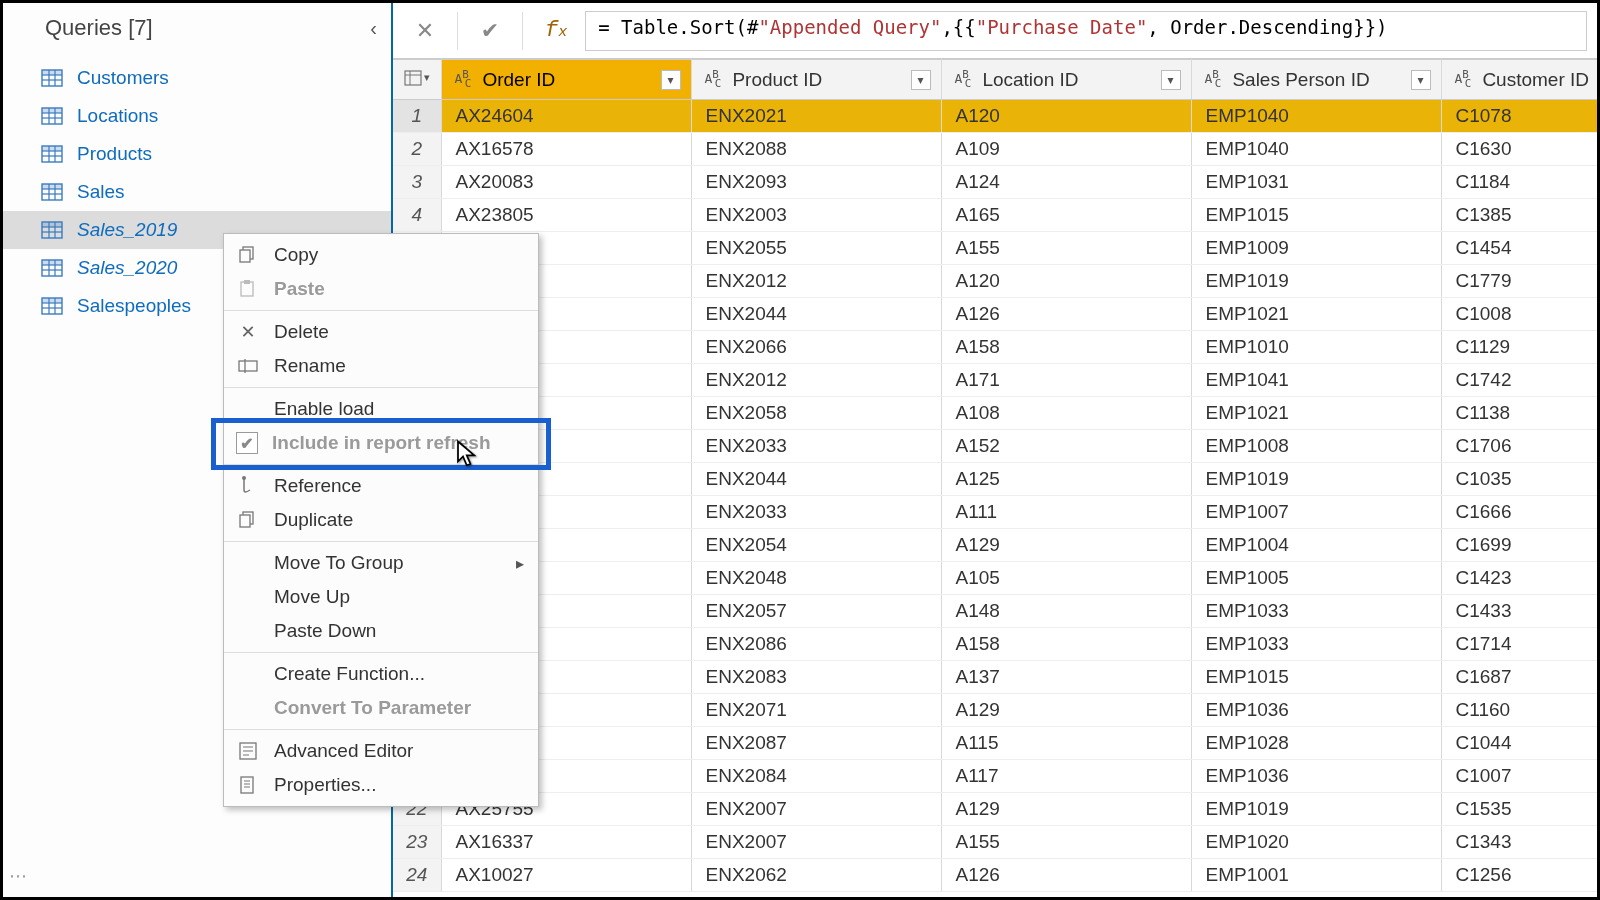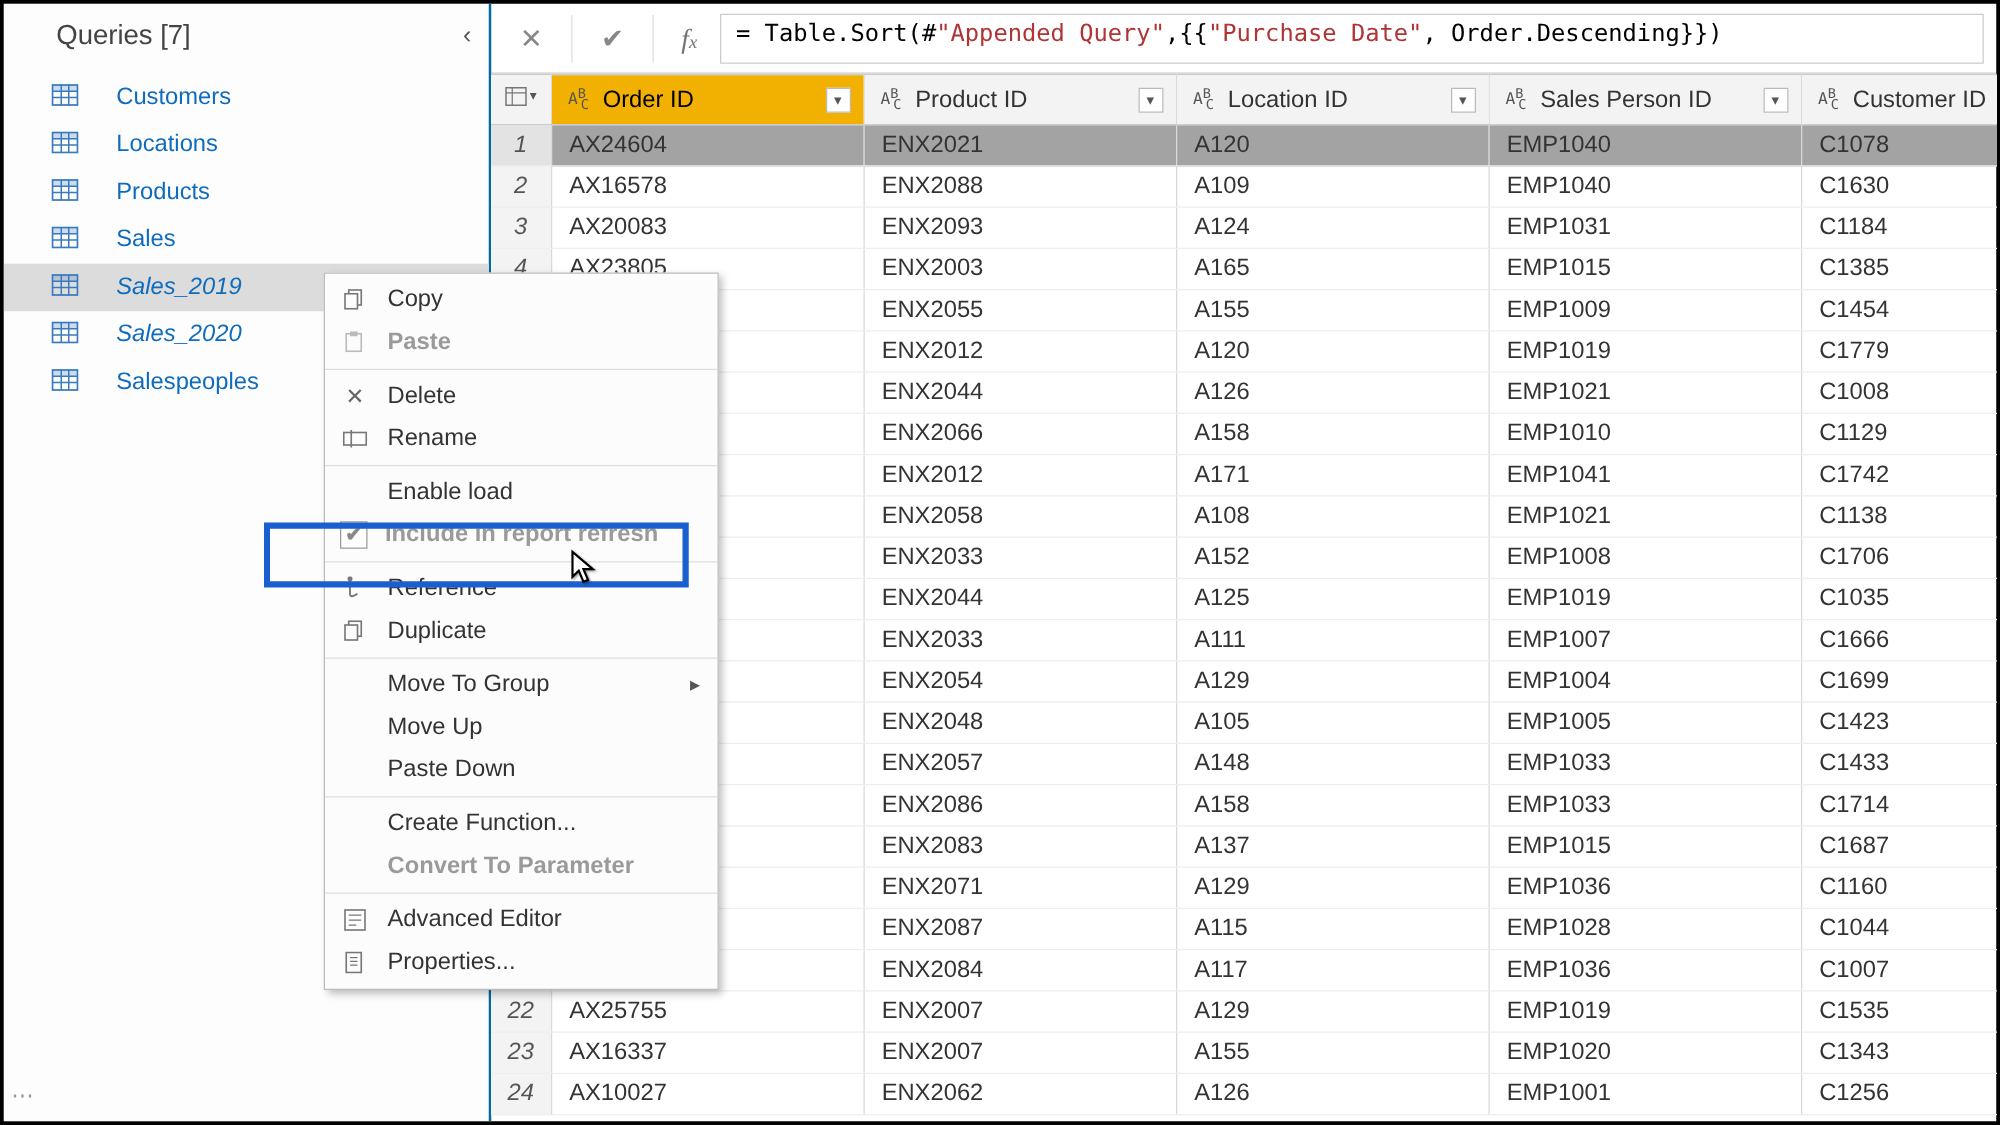--- a/index.html
+++ b/index.html
@@ -37,22 +37,22 @@
     right: 14px;
     top: 14px;
     font-size: 20px;
     color: #555;
   }
   .query-list {
     padding-top: 4px;
   }
   .query-item {
     display: flex;
-    align-items: flex-start;
-    gap: 30px;
+    align-items: center;
+    gap: 14px;
     padding: 8px 18px 8px 38px;
     font-size: 19px;
     color: #0f6cbd;
     cursor: pointer;
     white-space: nowrap;
   }
   .query-item.italic { font-style: italic; }
   .query-item.selected { background: #dcdcdc; color: #0f6cbd; }
   .table-icon {
     width: 22px; height: 18px;
@@ -76,24 +76,24 @@
     gap: 6px;
   }
   .fb-btn {
     width: 44px; height: 40px;
     display:flex; align-items:center; justify-content:center;
     color:#888;
     font-size: 22px;
   }
   .fb-sep { width:1px; height:38px; background:#ddd; margin: 0 4px;}
   .fx {
-    font-family: Liberation Serif, serif;
+    font-family: Liberation Mono, monospace;
     font-style: italic;
     font-size: 22px;
-    color:#737373;
+    color:#a16207;
     padding: 0 12px;
   }
   .formula-input {
     flex:1;
     border:1px solid #ccc;
     height: 40px;
     padding: 4px 12px;
     font-size: 19px;
     font-family: Consolas, monospace;
     color:#333;
@@ -164,40 +164,39 @@
     text-align:center;
     color:#555;
     width:48px;
     font-style: italic;
     padding: 5px 6px;
   }
   table.data tbody td {
     padding: 5px 14px;
     color:#333;
   }
-  table.data tbody tr.selected td { background:#a3a3a3; }
+  table.data tbody tr.selected td { background:#eab308; }
   table.data tbody tr.selected td.rownum { background:#e3e3e3; }
   table.data thead th:nth-child(2){ min-width:250px;}
   table.data thead th:nth-child(3){ min-width:250px;}
   table.data thead th:nth-child(4){ min-width:250px;}
   table.data thead th:nth-child(5){ min-width:250px;}
   table.data thead th:nth-child(6){ min-width:180px;}
 
   
   .context-menu {
     position: absolute;
     left: 220px;
-    top: 215px;
+    top: 230px;
     width: 316px;
     background:#fcfcfc;
     border:1px solid #bcbcbc;
     box-shadow: 3px 3px 6px rgba(0,0,0,0.25);
     padding: 4px 0;
     z-index: 50;
-    margin-left: 36px;
   }
   .cm-item {
     display:flex;
     align-items:center;
     gap: 14px;
     padding: 6px 14px 6px 12px;
     font-size: 19px;
     color:#333;
     cursor:pointer;
     position:relative;

